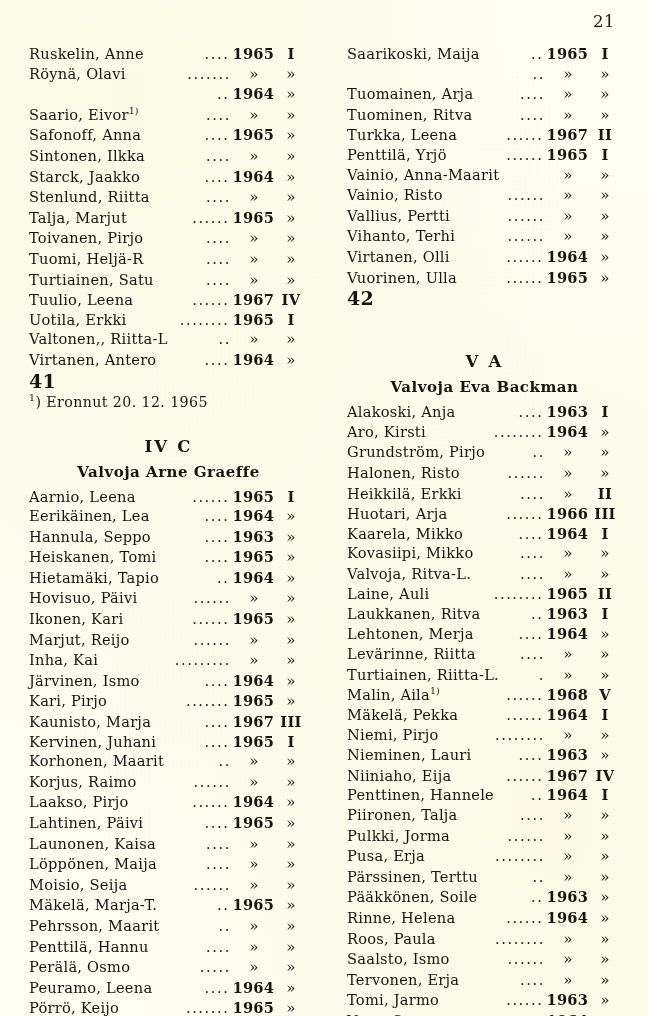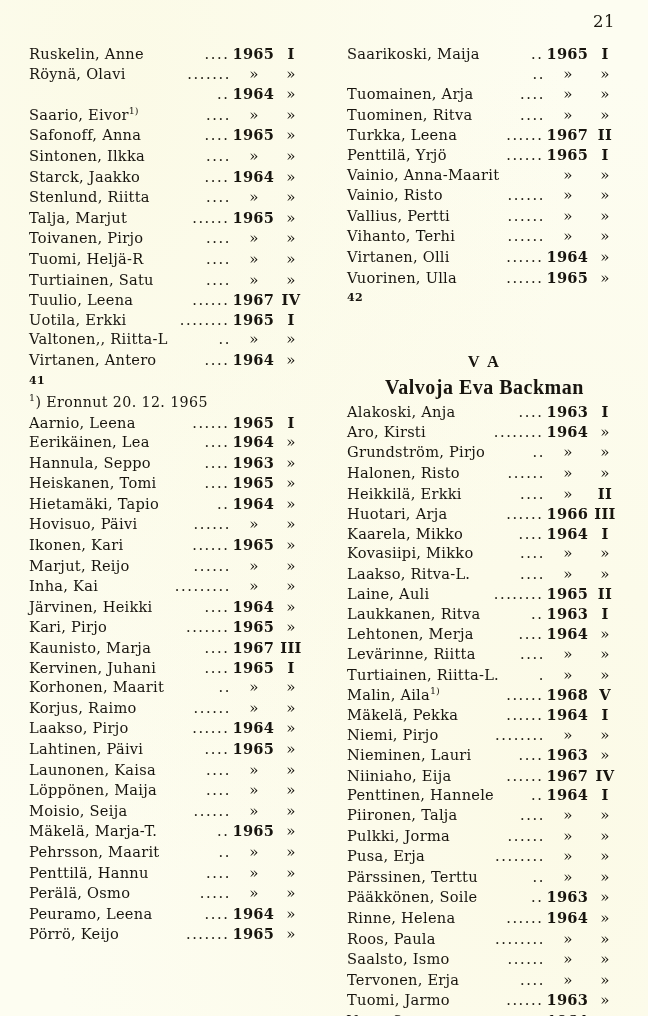--- a/index.html
+++ b/index.html
@@ -103,52 +103,51 @@
   sup.fn {
     font-size: 9.5px;
     vertical-align: super;
     line-height: 0;
     font-weight: normal;
     letter-spacing: 0;
   }
 
   
   .total {
-    font-size: 11px;
+    font-size: 19px;
     line-height: 20px;
     letter-spacing: 0.3px;
     font-weight: bold;
   }
   .footnote {
     font-size: 14.2px;
     line-height: 21px;
     letter-spacing: 0.4px;
     padding-top: 1px;
   }
   .footnote sup {
     font-size: 9.5px;
     vertical-align: super;
     line-height: 0;
   }
 
   
   .group-head {
     text-align: center;
     padding-top: 21px;
-    font-family: Liberation Serif, serif;
   }
   .group-head .g-title {
     font-weight: bold;
     font-size: 16.5px;
     letter-spacing: 2.2px;
     line-height: 26px;
   }
   .group-head .g-super {
     font-weight: bold;
-    font-size: 20px;
+    font-size: 15px;
     letter-spacing: 0.5px;
     line-height: 24px;
     padding-bottom: 3px;
   }
 </style>
 </head>
 <body>
 
 <div class="page">
 
@@ -255,20 +254,24 @@
             <span class="e-class ditto">»</span>
           </div>
         </div>
 
       <div class="total">41</div>
 
       <div class="footnote">
         <sup>1</sup><span>) Eronnut 20. 12. 1965</span>
       </div>
 
+      <div class="group-head">
+        <div class="g-title">IV C</div>
+        <div class="g-super">Valvoja Arne Graeffe</div>
+      </div>
 
       <div class="entry-list">
           <div class="entry">
             <span class="e-name">Aarnio,  Leena</span>
             <span class="e-leader">......</span>
             <span class="e-year">1965</span>
             <span class="e-class">I</span>
           </div>
           <div class="entry">
             <span class="e-name">Eerikäinen,  Lea</span>
@@ -312,21 +315,21 @@
             <span class="e-year ditto">»</span>
             <span class="e-class ditto">»</span>
           </div>
           <div class="entry">
             <span class="e-name">Inha,  Kai</span>
             <span class="e-leader">.........</span>
             <span class="e-year ditto">»</span>
             <span class="e-class ditto">»</span>
           </div>
           <div class="entry">
-            <span class="e-name">Järvinen,  Heikki</span>
+            <span class="e-name">Järvinen,  Ismo</span>
             <span class="e-leader">....</span>
             <span class="e-year">1964</span>
             <span class="e-class ditto">»</span>
           </div>
           <div class="entry">
             <span class="e-name">Kari,  Pirjo</span>
             <span class="e-leader">.......</span>
             <span class="e-year">1965</span>
             <span class="e-class ditto">»</span>
           </div>
@@ -550,21 +553,21 @@
             <span class="e-year">1964</span>
             <span class="e-class">I</span>
           </div>
           <div class="entry">
             <span class="e-name">Kovasiipi,  Mikko</span>
             <span class="e-leader">....</span>
             <span class="e-year ditto">»</span>
             <span class="e-class ditto">»</span>
           </div>
           <div class="entry">
-            <span class="e-name">Laakso, Ritva-L.</span>
+            <span class="e-name">Valvoja, Ritva-L.</span>
             <span class="e-leader">....</span>
             <span class="e-year ditto">»</span>
             <span class="e-class ditto">»</span>
           </div>
           <div class="entry">
             <span class="e-name">Laine,  Auli</span>
             <span class="e-leader">........</span>
             <span class="e-year">1965</span>
             <span class="e-class">II</span>
           </div>
@@ -676,21 +679,21 @@
             <span class="e-year ditto">»</span>
             <span class="e-class ditto">»</span>
           </div>
           <div class="entry">
             <span class="e-name">Tervonen,  Erja</span>
             <span class="e-leader">....</span>
             <span class="e-year ditto">»</span>
             <span class="e-class ditto">»</span>
           </div>
           <div class="entry">
-            <span class="e-name">Tuomi,  Jarmo</span>
+            <span class="e-name">Tomi,  Jarmo</span>
             <span class="e-leader">......</span>
             <span class="e-year">1963</span>
             <span class="e-class ditto">»</span>
           </div>
           <div class="entry">
             <span class="e-name">Vesa,  Osmo</span>
             <span class="e-leader">........</span>
             <span class="e-year">1964</span>
             <span class="e-class ditto">»</span>
           </div>

